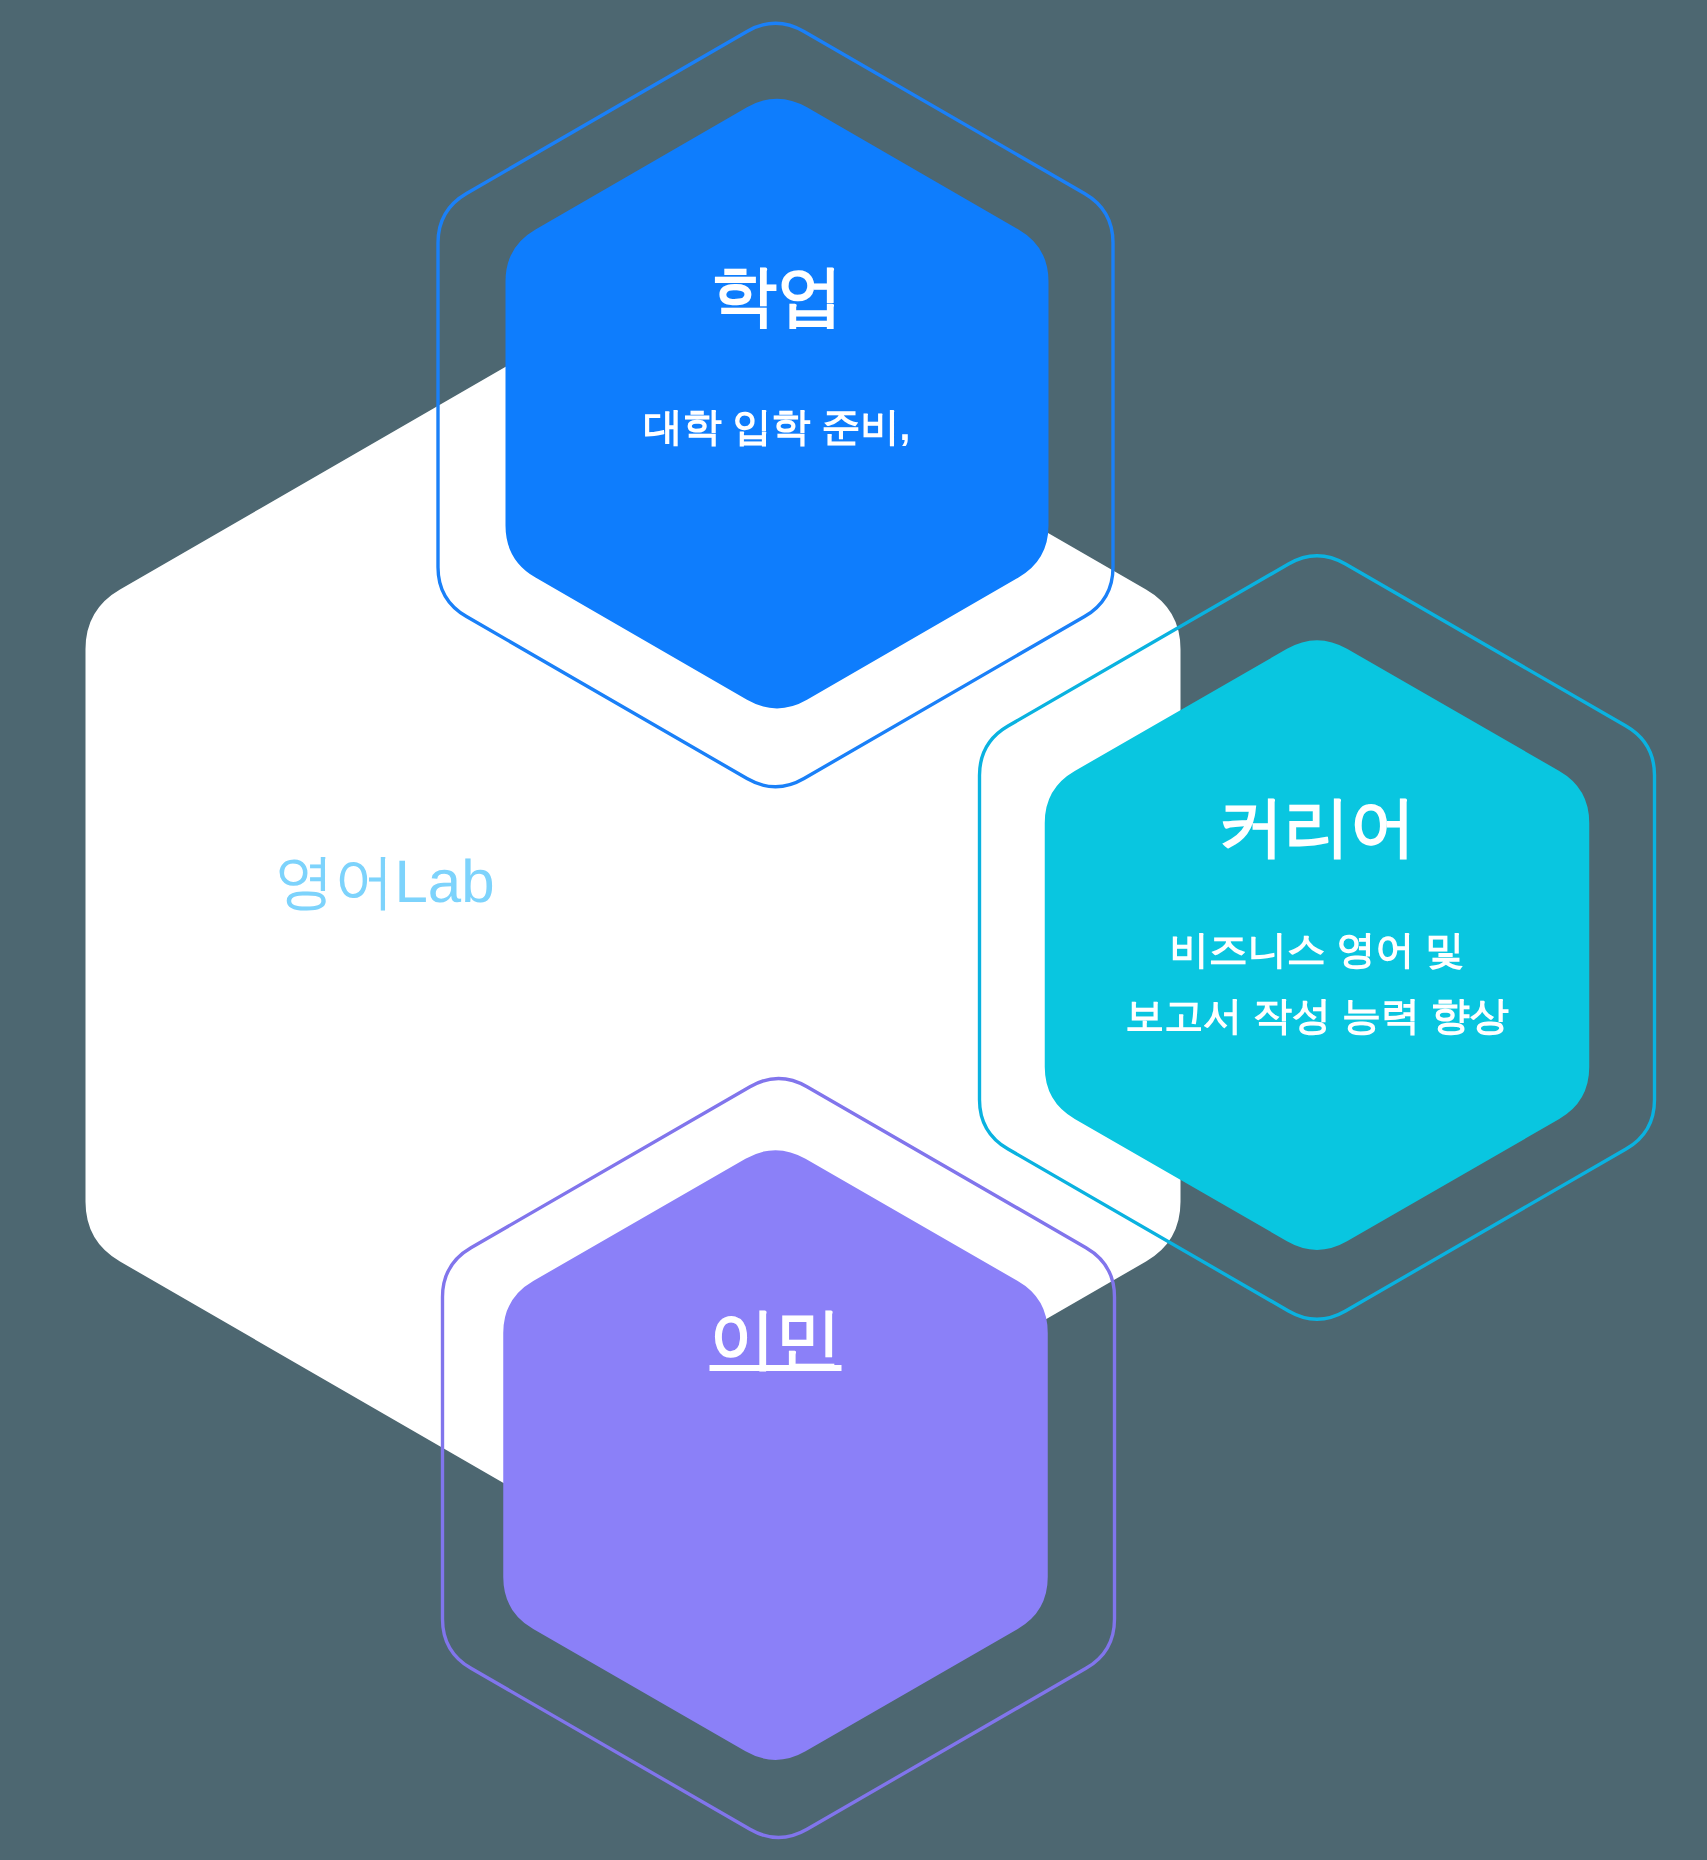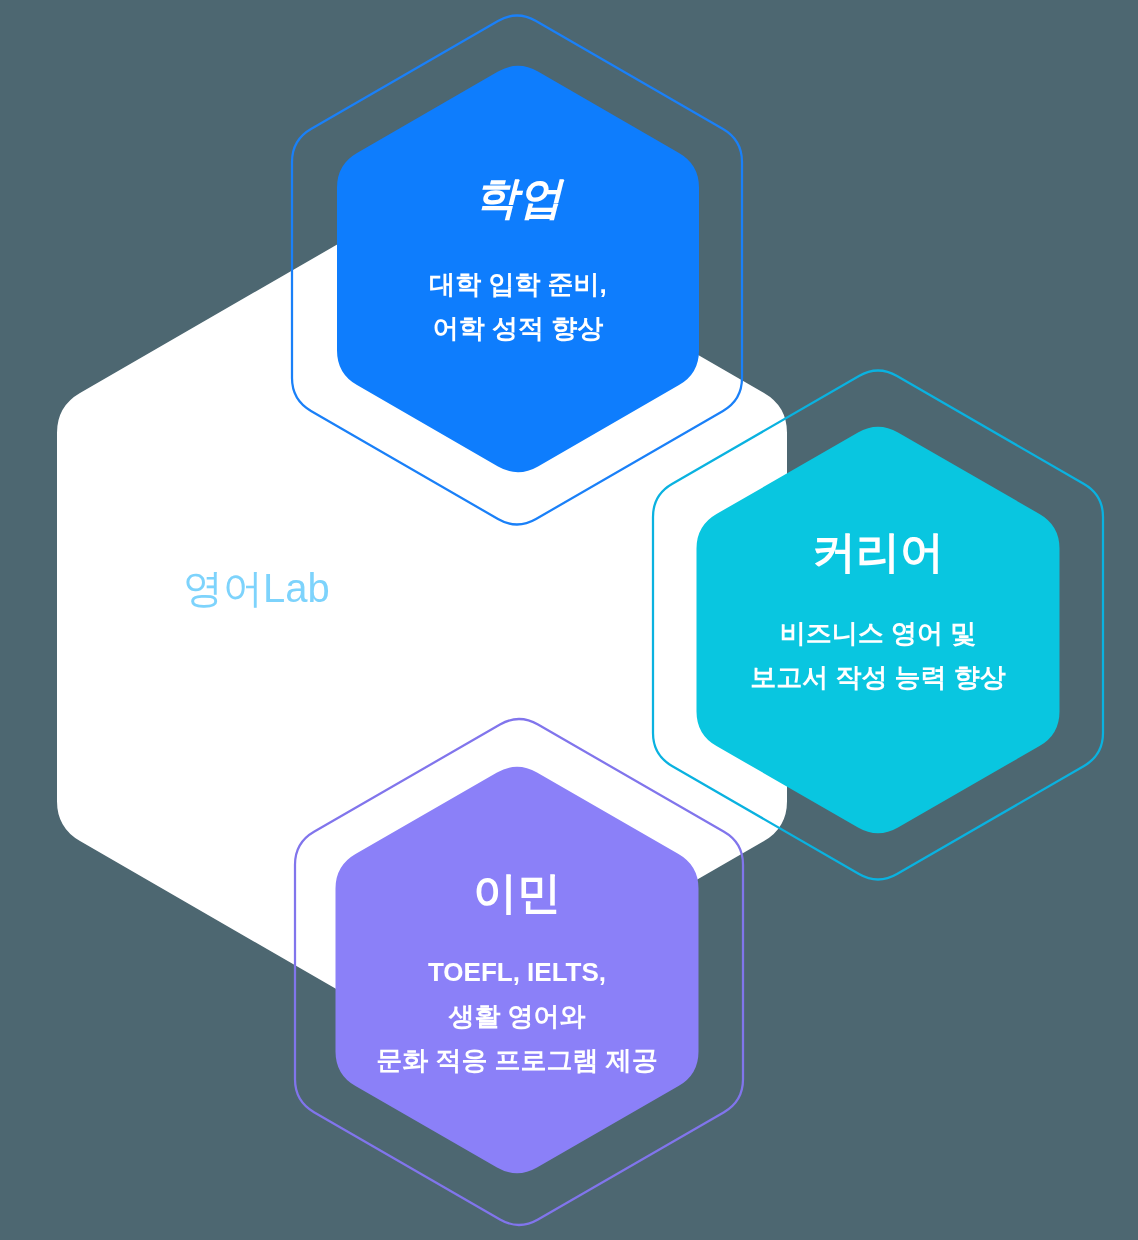--- a/index.html
+++ b/index.html
@@ -34,32 +34,26 @@
 
     <path fill="#0e7dfd" d="M498.0 71.5 Q518 60 538.0 71.5 L679.0 153.0 Q699 164.5 699.0 187.6 L699.0 350.4 Q699 373.5 679.0 385.0 L538.0 466.5 Q518 478 498.0 466.5 L357.0 385.0 Q337 373.5 337.0 350.4 L337.0 187.6 Q337 164.5 357.0 153.0 Z"></path>
     <path fill="#09c6e0" d="M858.0 432.5 Q878 421 898.0 432.5 L1039.5 514.0 Q1059.5 525.5 1059.5 548.6 L1059.5 711.4 Q1059.5 734.5 1039.5 746.0 L898.0 827.5 Q878 839 858.0 827.5 L716.5 746.0 Q696.5 734.5 696.5 711.4 L696.5 548.6 Q696.5 525.5 716.5 514.0 Z"></path>
     <path fill="#8b80f8" d="M497.0 772.5 Q517 761 537.0 772.5 L678.5 854.0 Q698.5 865.5 698.5 888.6 L698.5 1051.4 Q698.5 1074.5 678.5 1086.0 L537.0 1167.5 Q517 1179 497.0 1167.5 L355.5 1086.0 Q335.5 1074.5 335.5 1051.4 L335.5 888.6 Q335.5 865.5 355.5 854.0 Z"></path>
   </svg>
 
   <div class="center-label">
     <div>영어Lab</div>
   </div>
 
-  <div class="hex-label hex-title" style="left:518px;top:172px;font-style:italic;">학업</div>
+  <div class="hex-label hex-title" style="left:518px;top:172px;">학업</div>
   <div class="hex-label hex-sub" style="left:518px;top:262px;">
     <div>대학 입학 준비,</div>
-    <div>어학 성적 향상</div>
   </div>
 
   <div class="hex-label hex-title" style="left:878px;top:526px;">커리어</div>
   <div class="hex-label hex-sub" style="left:878px;top:611px;">
     <div>비즈니스 영어 및</div>
     <div>보고서 작성 능력 향상</div>
   </div>
 
-  <div class="hex-label hex-title" style="left:517px;top:867px;">이민</div>
-  <div class="hex-label hex-sub" style="left:517px;top:950px;">
-    <div>TOEFL, IELTS,</div>
-    <div>생활 영어와</div>
-    <div>문화 적응 프로그램 제공</div>
-  </div>
+  <div class="hex-label hex-title" style="left:517px;top:867px;text-decoration:underline;">이민</div>
 
 </div>
 
 </body></html>

